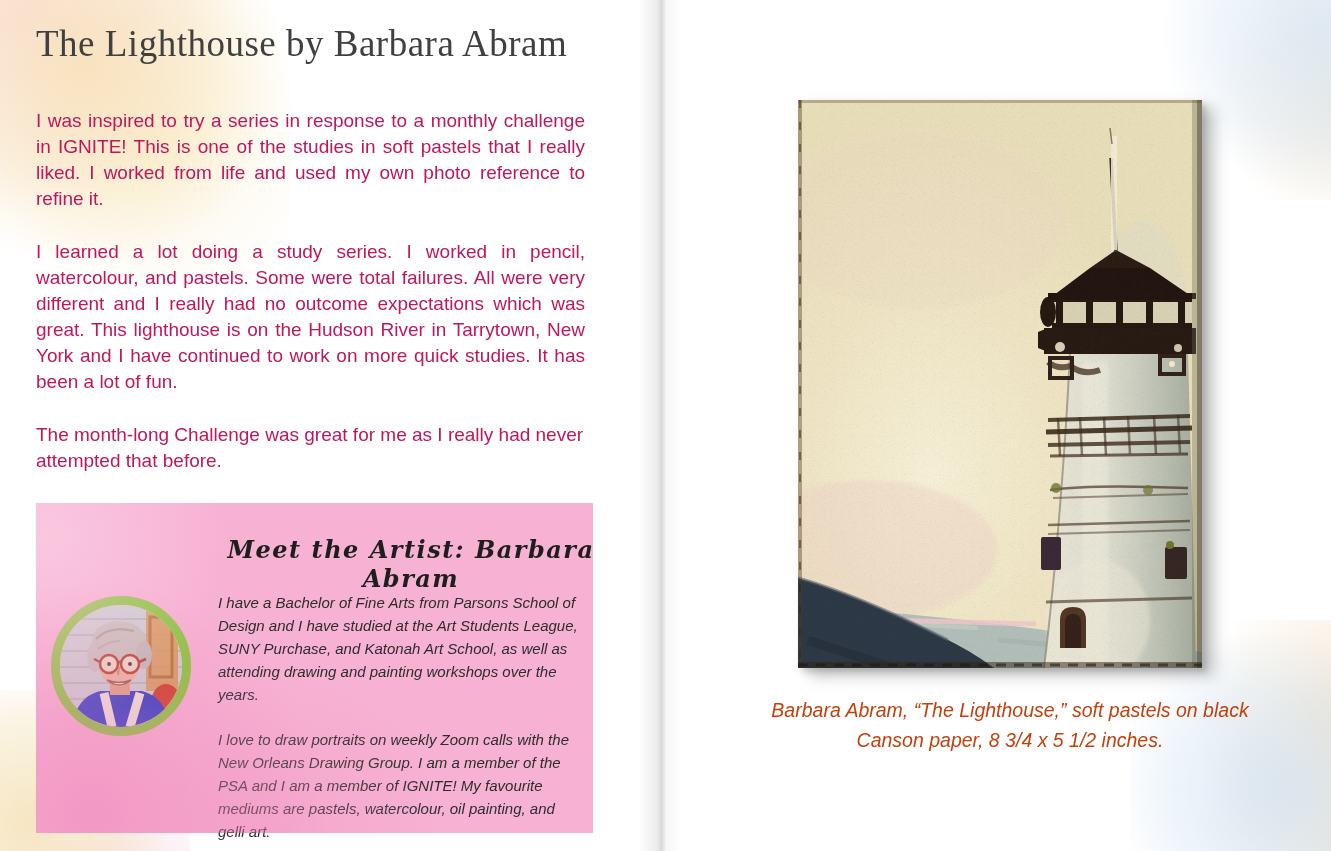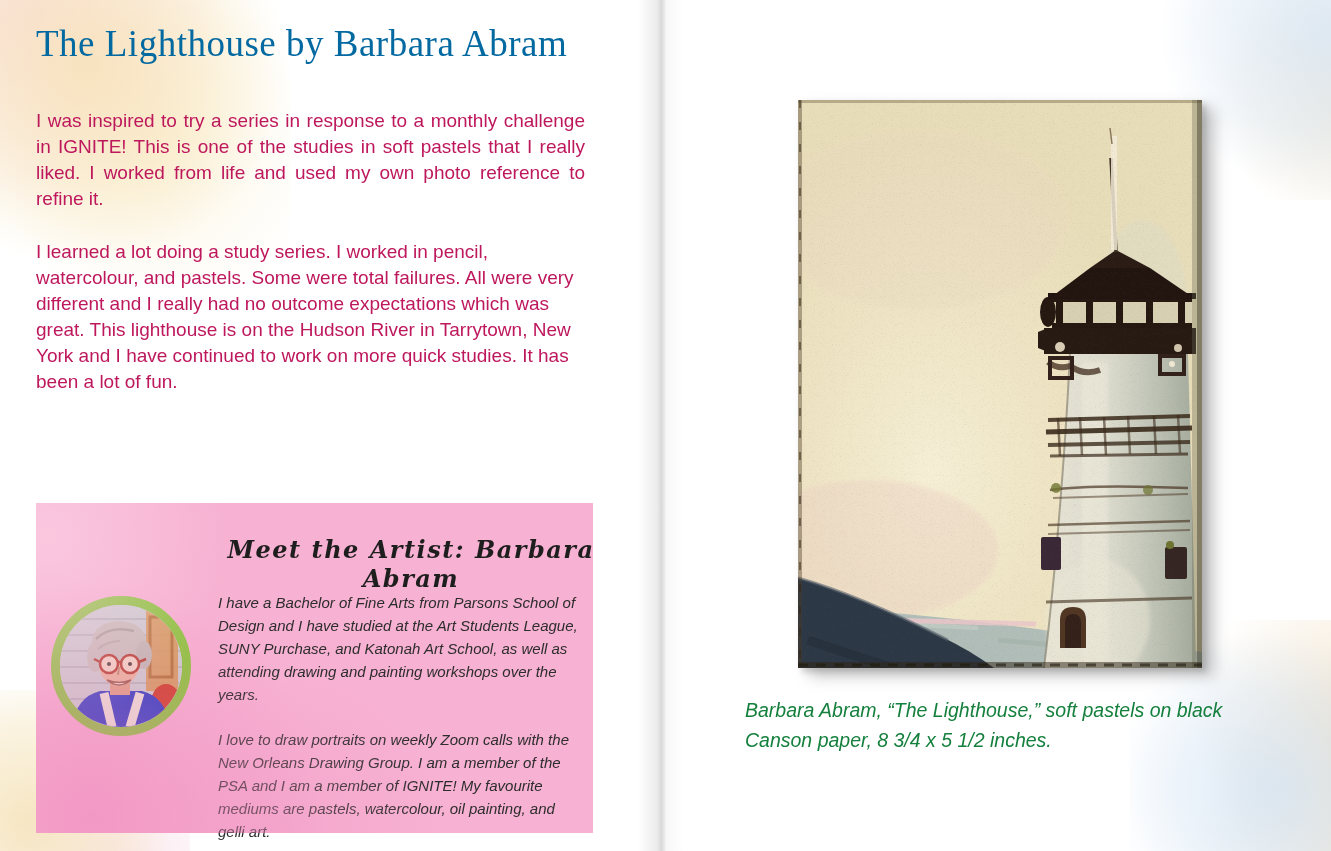--- a/index.html
+++ b/index.html
@@ -40,21 +40,21 @@
   
   .spine{
     position:absolute;left:638px;top:0;width:46px;height:851px;
     background:linear-gradient(to right, rgba(255,255,255,0) 0%, rgba(205,205,205,.40) 42%, rgba(185,185,185,.55) 51%, rgba(225,225,225,.25) 62%, rgba(255,255,255,0) 100%);
   }
   
   .title{
     position:absolute;left:36px;top:22px;width:600px;
     font-family:"Liberation Serif", serif;
     font-size:37px;font-weight:400;letter-spacing:.5px;
-    color:#0369a1;margin:0;
+    color:#404040;margin:0;
   }
   .article{position:absolute;left:36px;top:108px;width:549px;}
   .article p{
     margin:0 0 27px 0;font-size:19px;line-height:26px;
     text-align:justify;color:#be185d;
   }
   .article p:last-child{text-align:left;}
   
   .artist-card{
     position:absolute;left:36px;top:503px;width:557px;height:330px;
@@ -85,38 +85,39 @@
     font-style:italic;color:#2d2d2d;
   }
   
   .painting{
     position:absolute;left:798px;top:100px;width:404px;height:568px;
     box-shadow:12px 8px 14px rgba(110,110,110,.40), 4px 4px 6px rgba(110,110,110,.30);
   }
   .painting svg{display:block;width:100%;height:100%;}
   .caption{
     position:absolute;left:745px;top:695px;width:530px;
-    font-style:italic;font-size:19.5px;line-height:30px;
-    color:#15803d;
+    text-align:center;font-style:italic;font-size:19.5px;line-height:30px;
+    color:#c2410c;
   }
 </style>
 </head>
 <body>
 
 <div class="splash splash-tl"></div>
 <div class="splash splash-bl"></div>
 <div class="splash splash-tr"></div>
 <div class="splash splash-br"></div>
 <div class="spine"></div>
 
 <h1 class="title">The Lighthouse by Barbara Abram</h1>
 
 <div class="article">
   <p>I was inspired to try a series in response to a monthly challenge in IGNITE! This is one of the studies in soft pastels that I really liked. I worked from life and used my own photo reference to refine it.</p>
   <p>I learned a lot doing a study series. I worked in pencil, watercolour, and pastels. Some were total failures. All were very different and I really had no outcome expectations which was great. This lighthouse is on the Hudson River in Tarrytown, New York and I have continued to work on more quick studies. It has been a lot of fun.</p>
+  <p>The month-long Challenge was great for me as I really had never attempted that before.</p>
 </div>
 
 <div class="artist-card">
   <h2 class="card-heading">Meet the Artist: Barbara Abram</h2>
 
   <div class="avatar">
     <svg viewBox="0 0 122 122" aria-hidden="true">
 
       <rect x="0" y="0" width="122" height="122" fill="#ccd0d2"></rect>
       <g stroke="#b7bbbd" stroke-width="2">

